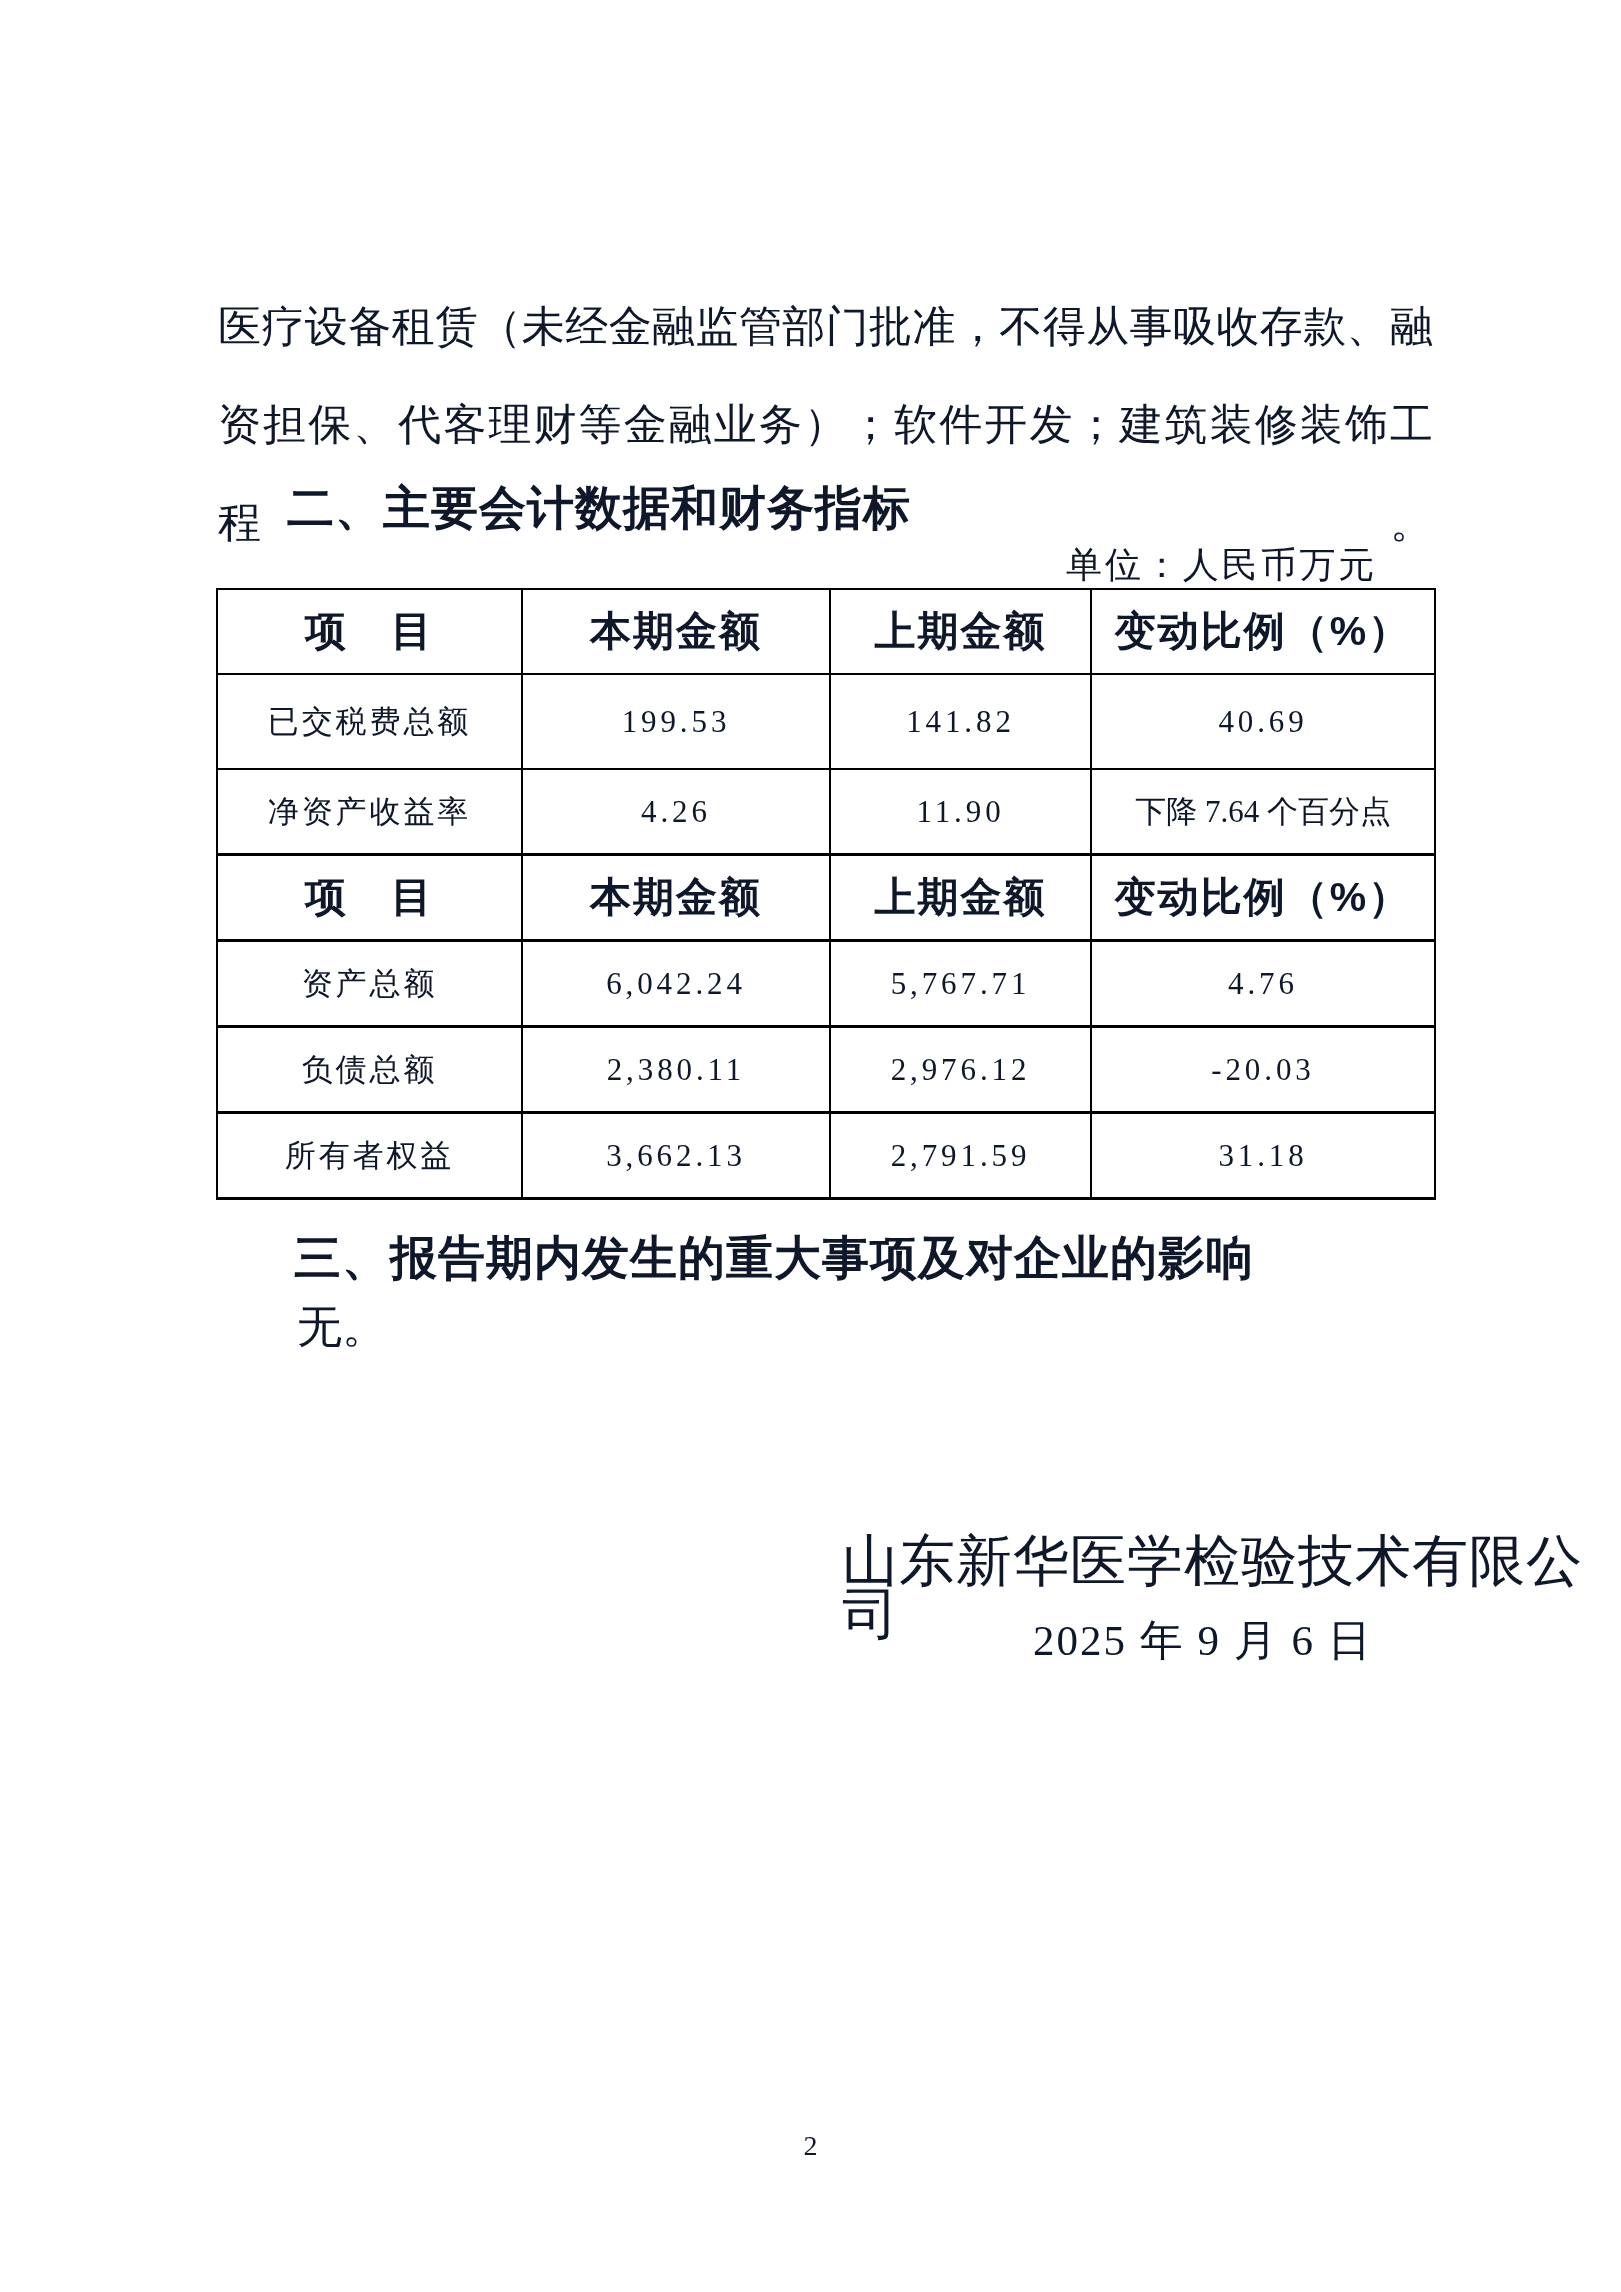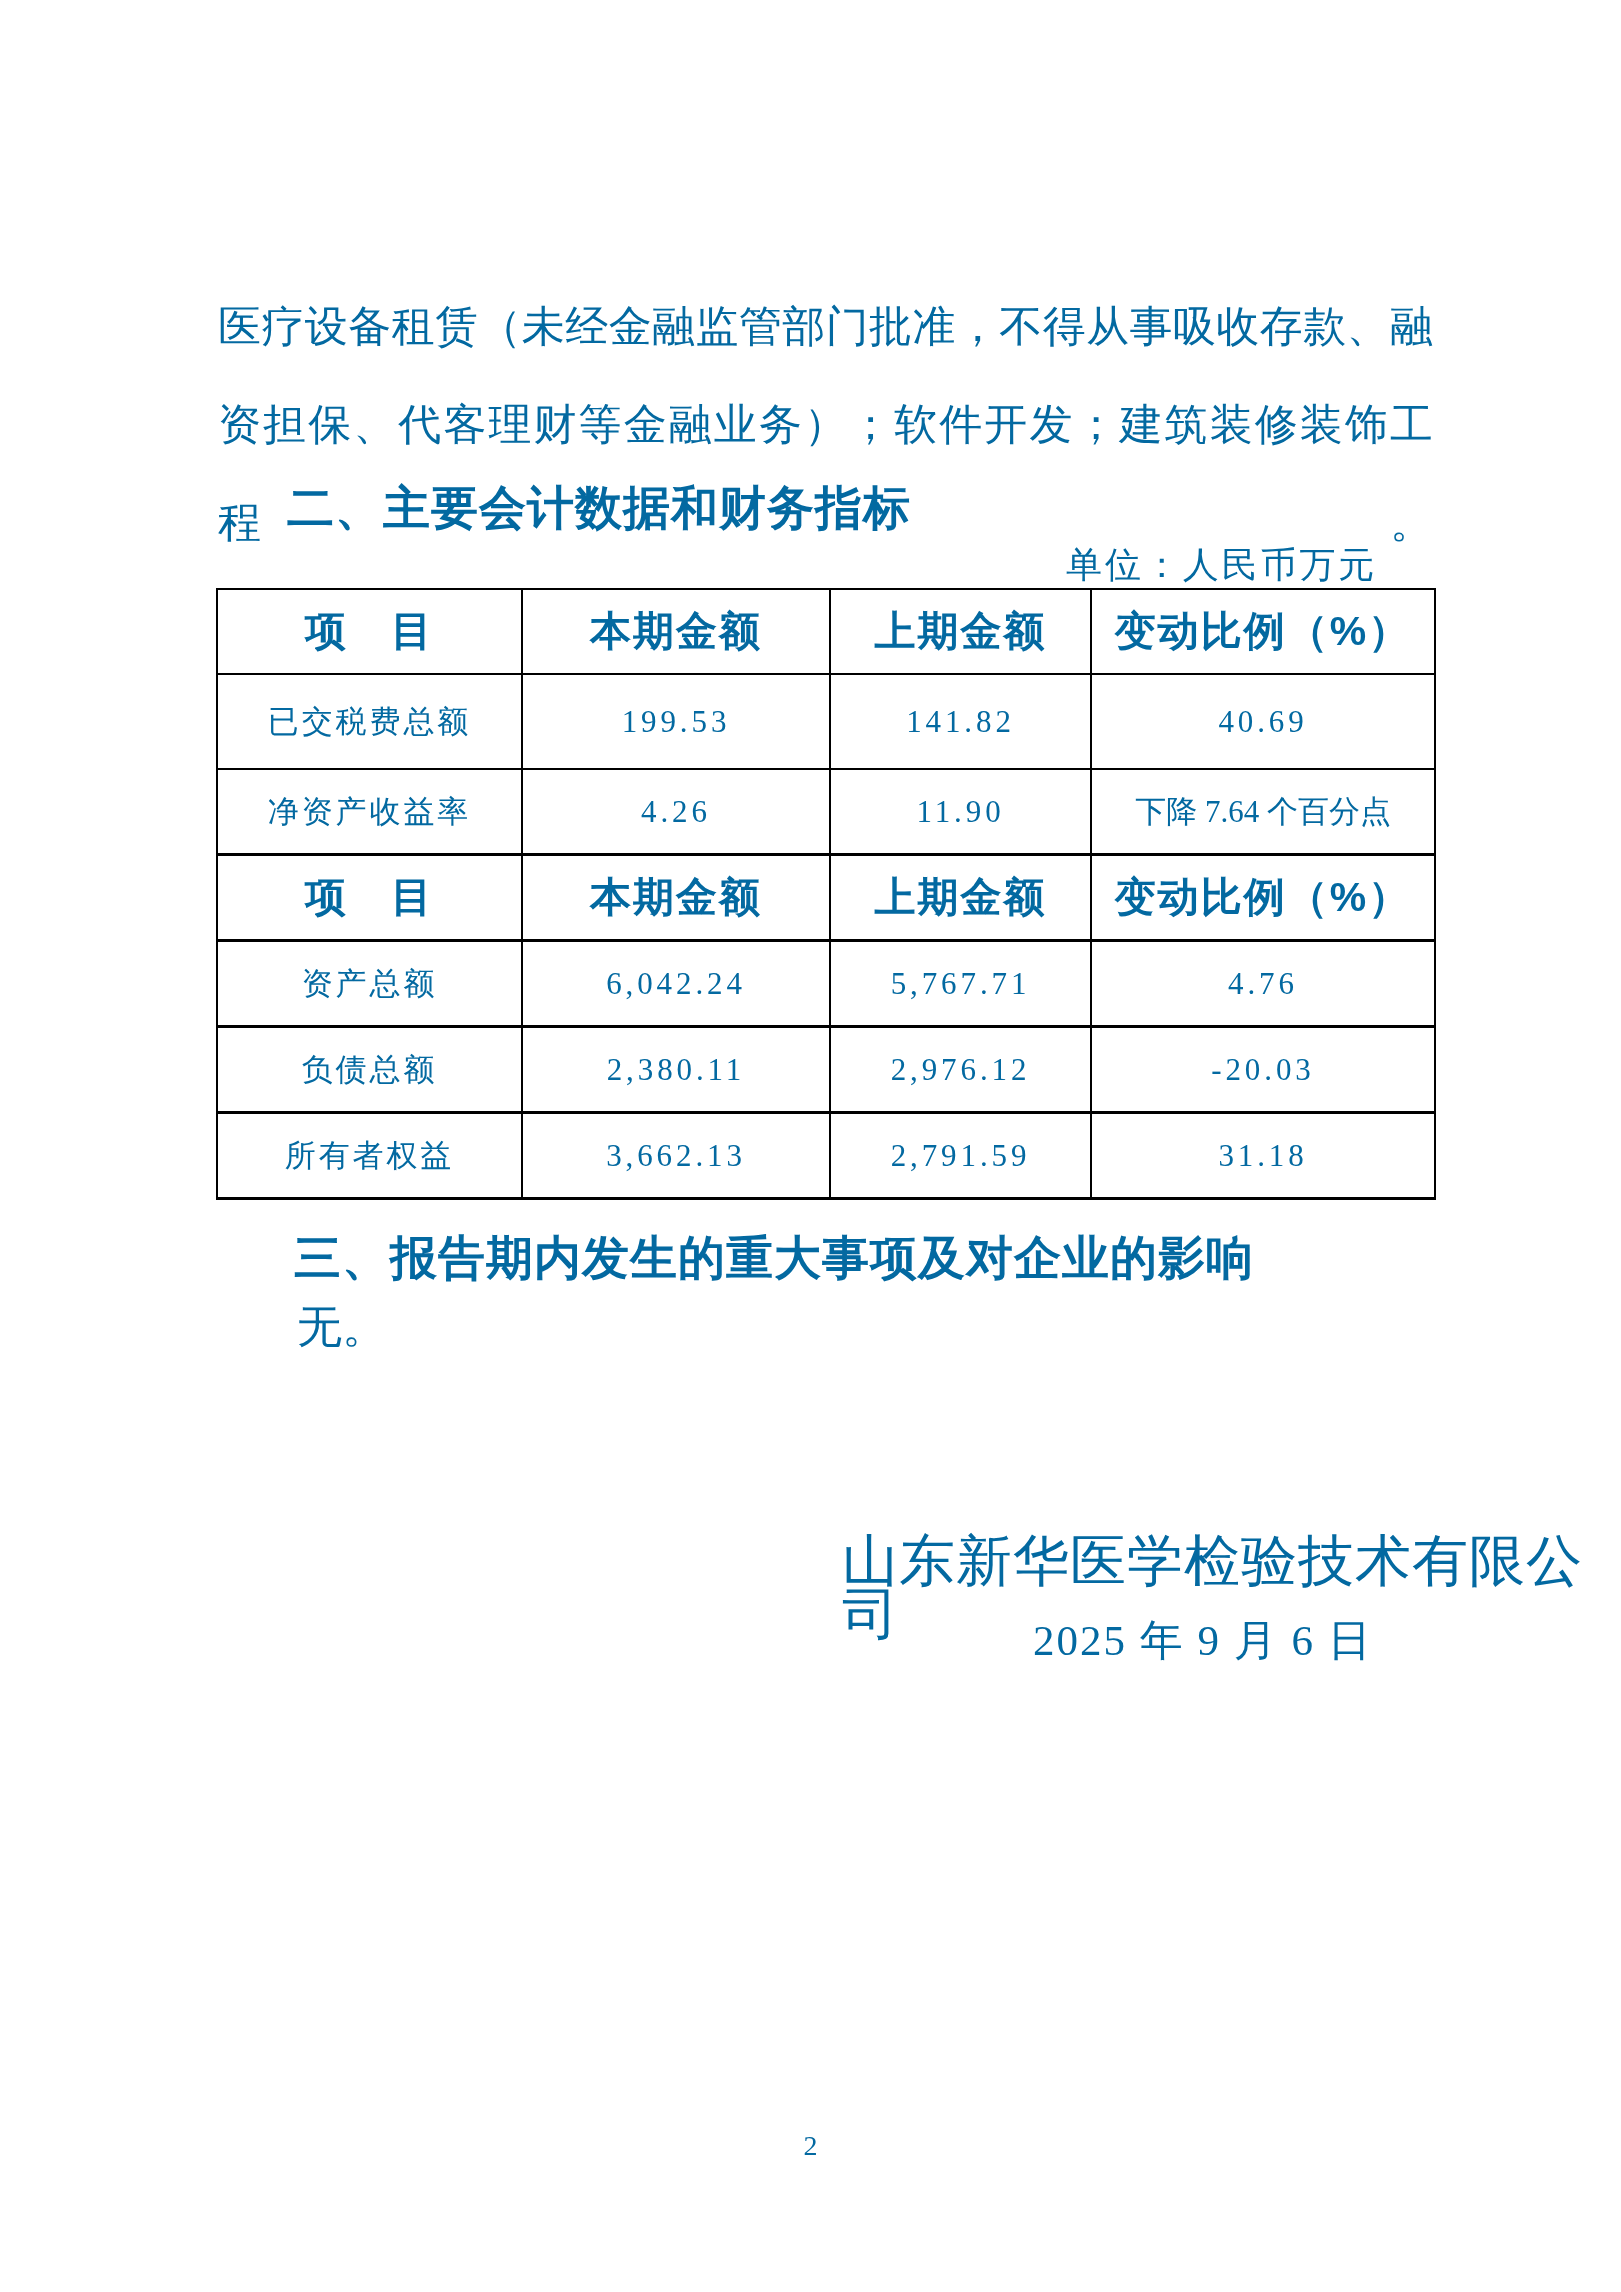--- a/index.html
+++ b/index.html
@@ -7,21 +7,21 @@
     padding: 0;
     background: #e8e8e8;
   }
   .page {
     position: relative;
     width: 1621px;
     height: 2293px;
     background: #ffffff;
     margin: 0 auto;
     font-family: "Liberation Serif", serif;
-    color: #0369a1;
+    color: #0f172a;
     overflow: hidden;
   }
   .para {
     position: absolute;
     left: 218px;
     top: 278px;
     width: 1215px;
     font-size: 43px;
     line-height: 98px;
   }

